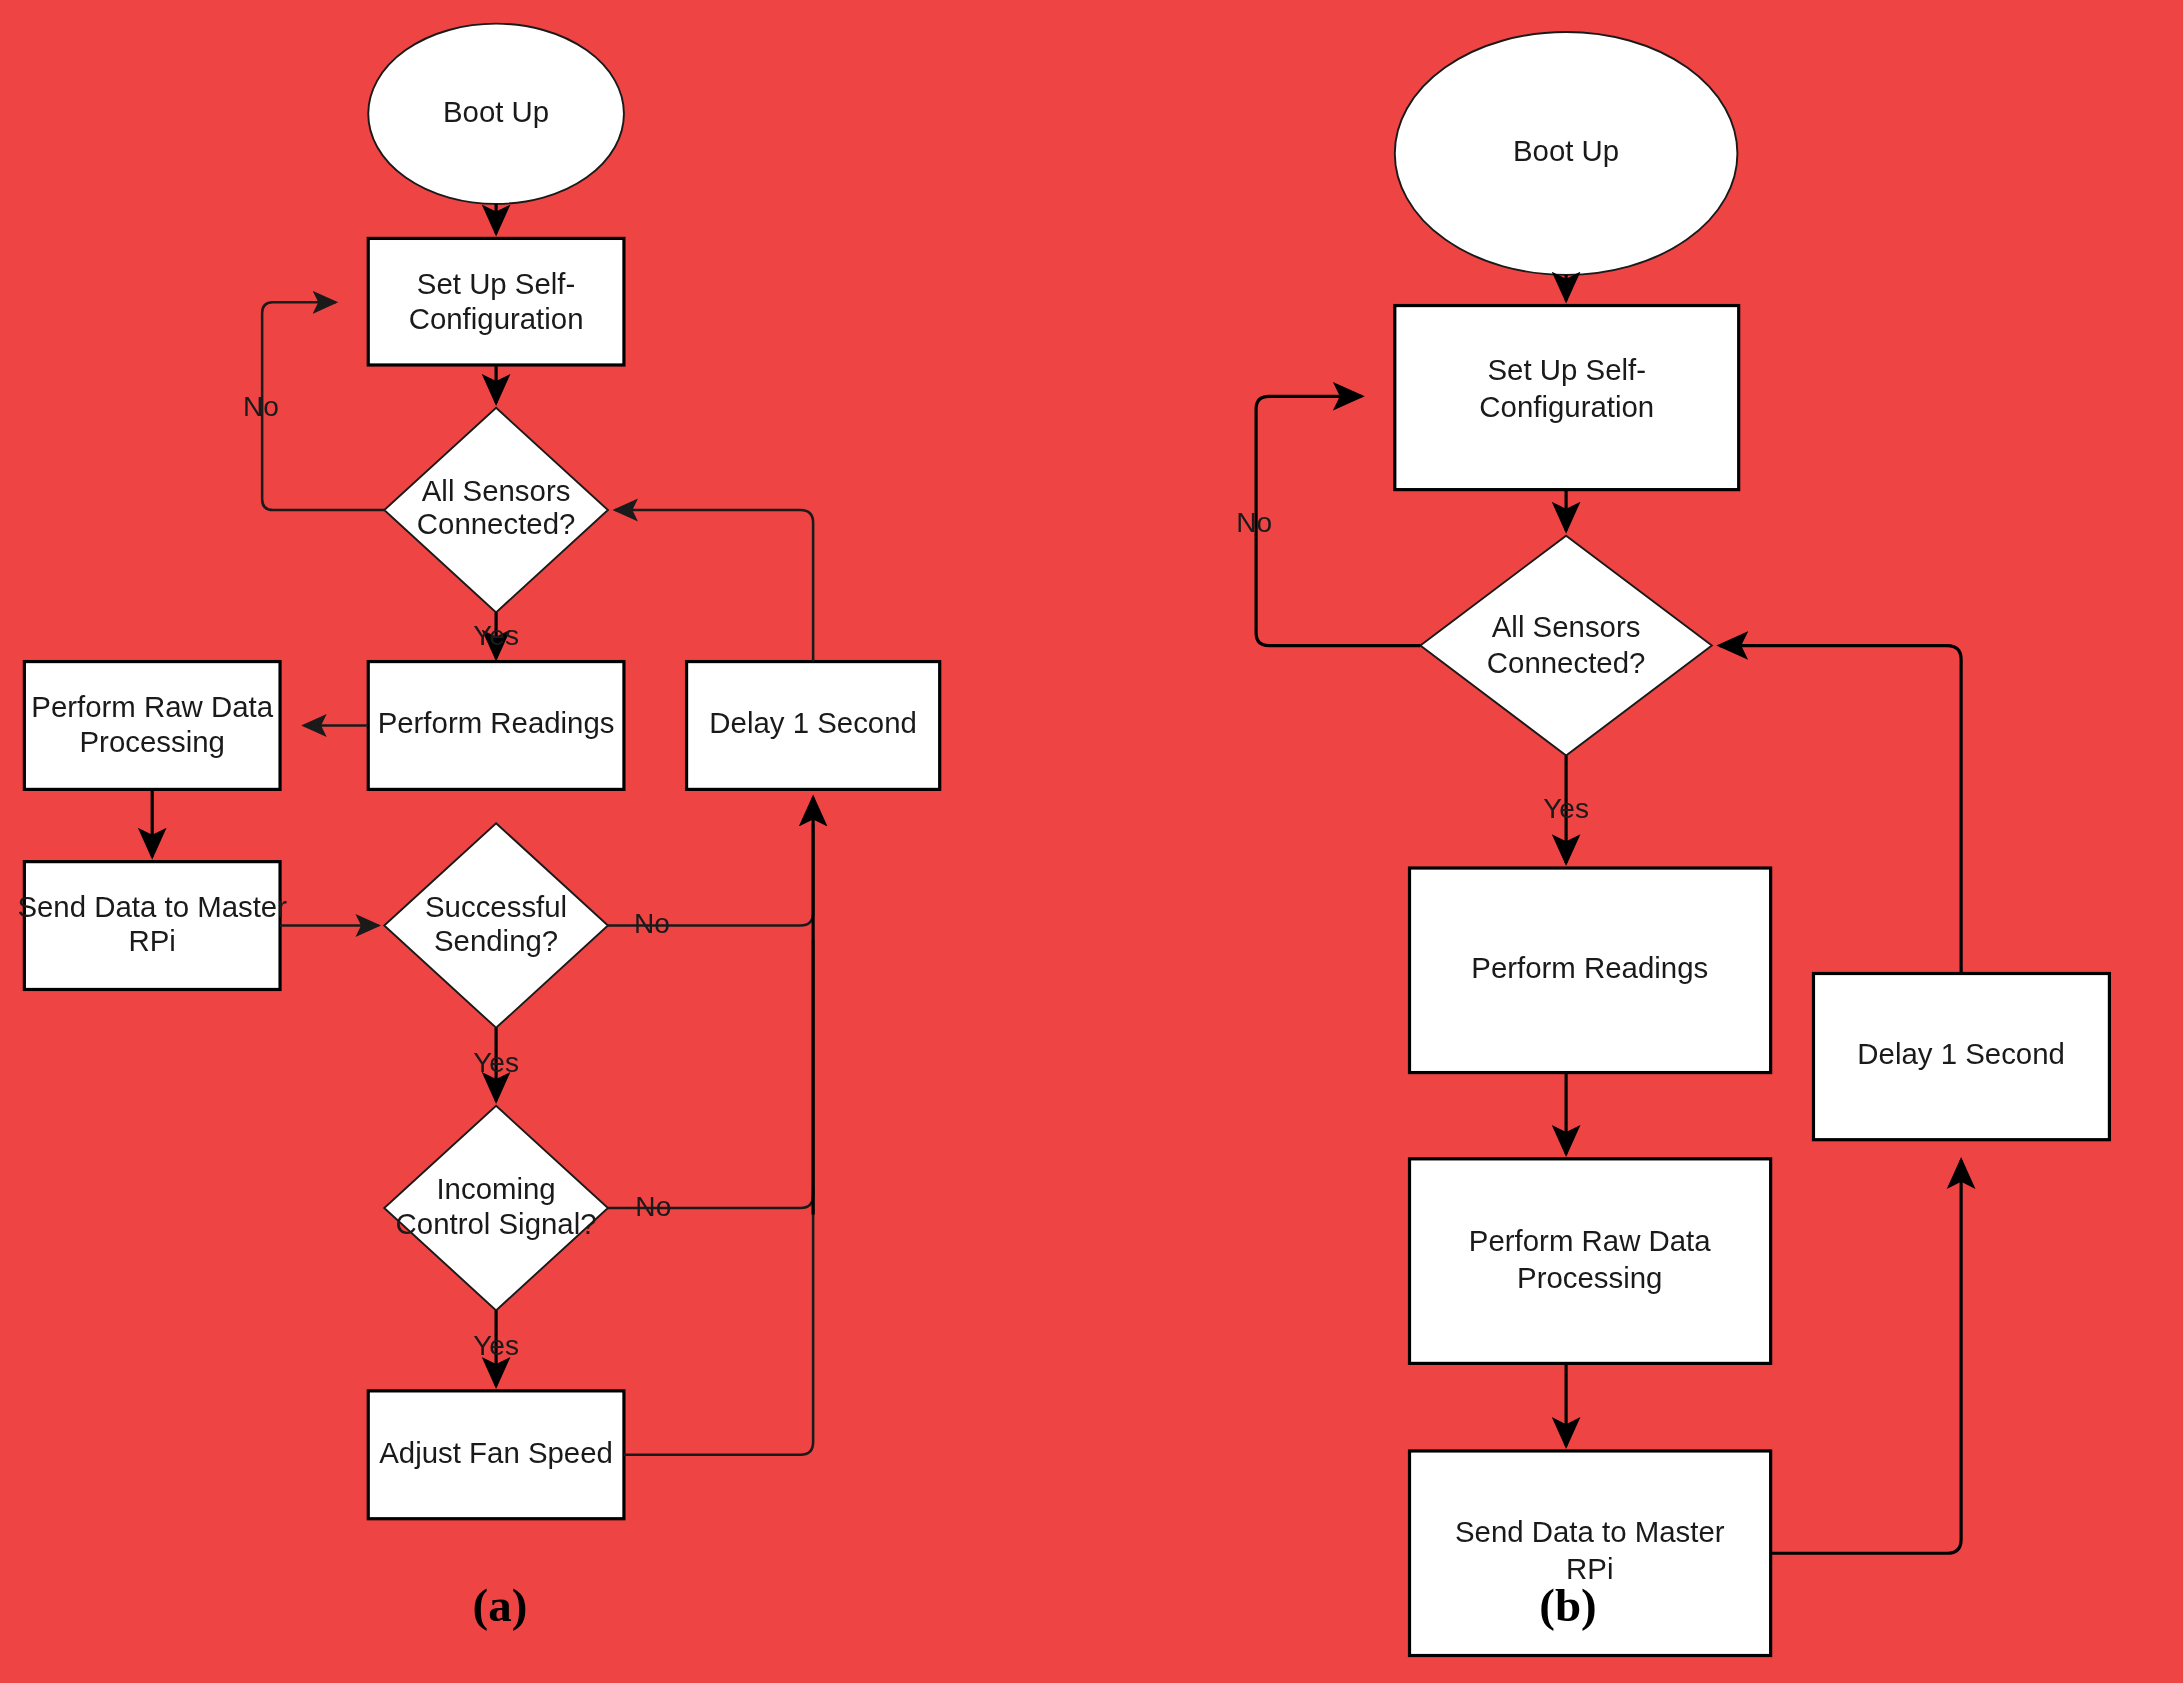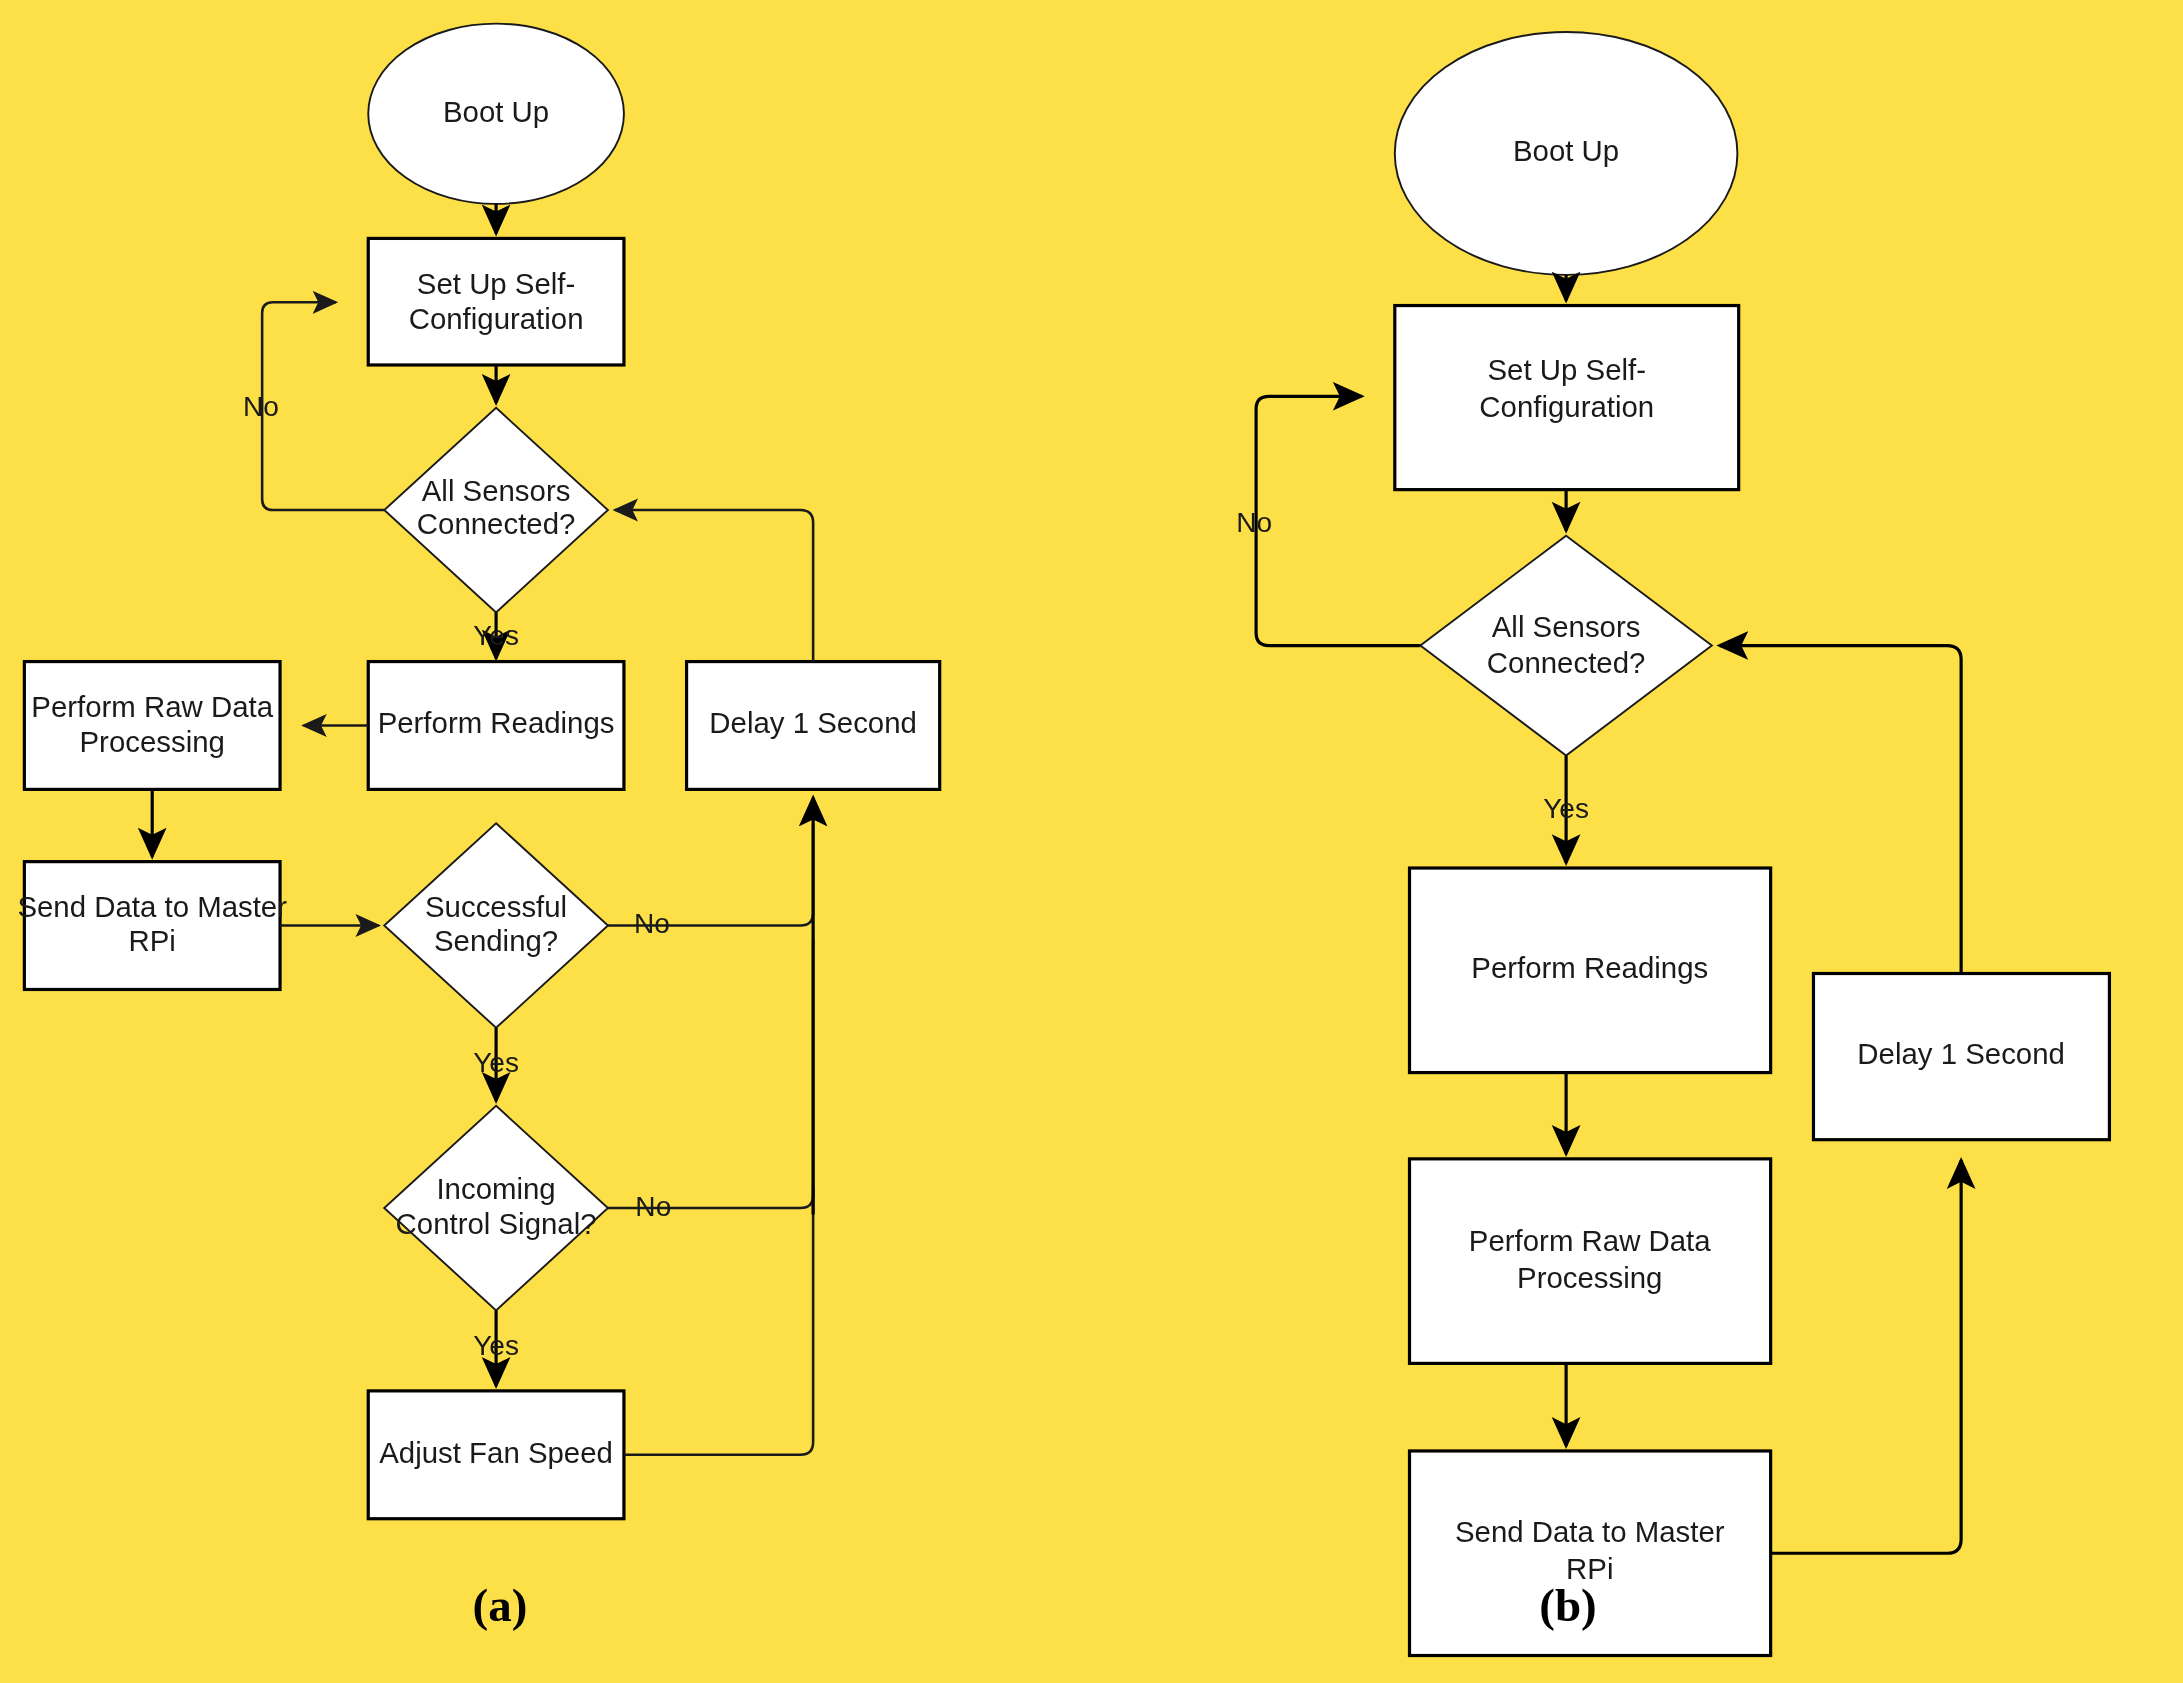--- a/index.html
+++ b/index.html
@@ -7,21 +7,21 @@
     padding: 0;
     background: #ffffff;
   }
   body {
     font-family: "Liberation Sans", sans-serif;
   }
   #canvas {
     position: relative;
     width: 2183px;
     height: 1683px;
-    background: #fde047;
+    background: #ef4444;
     overflow: hidden;
   }
   svg.flow {
     position: absolute;
     top: 0;
     left: 0;
     width: 2183px;
     height: 1683px;
   }
   .shape-stroke {

